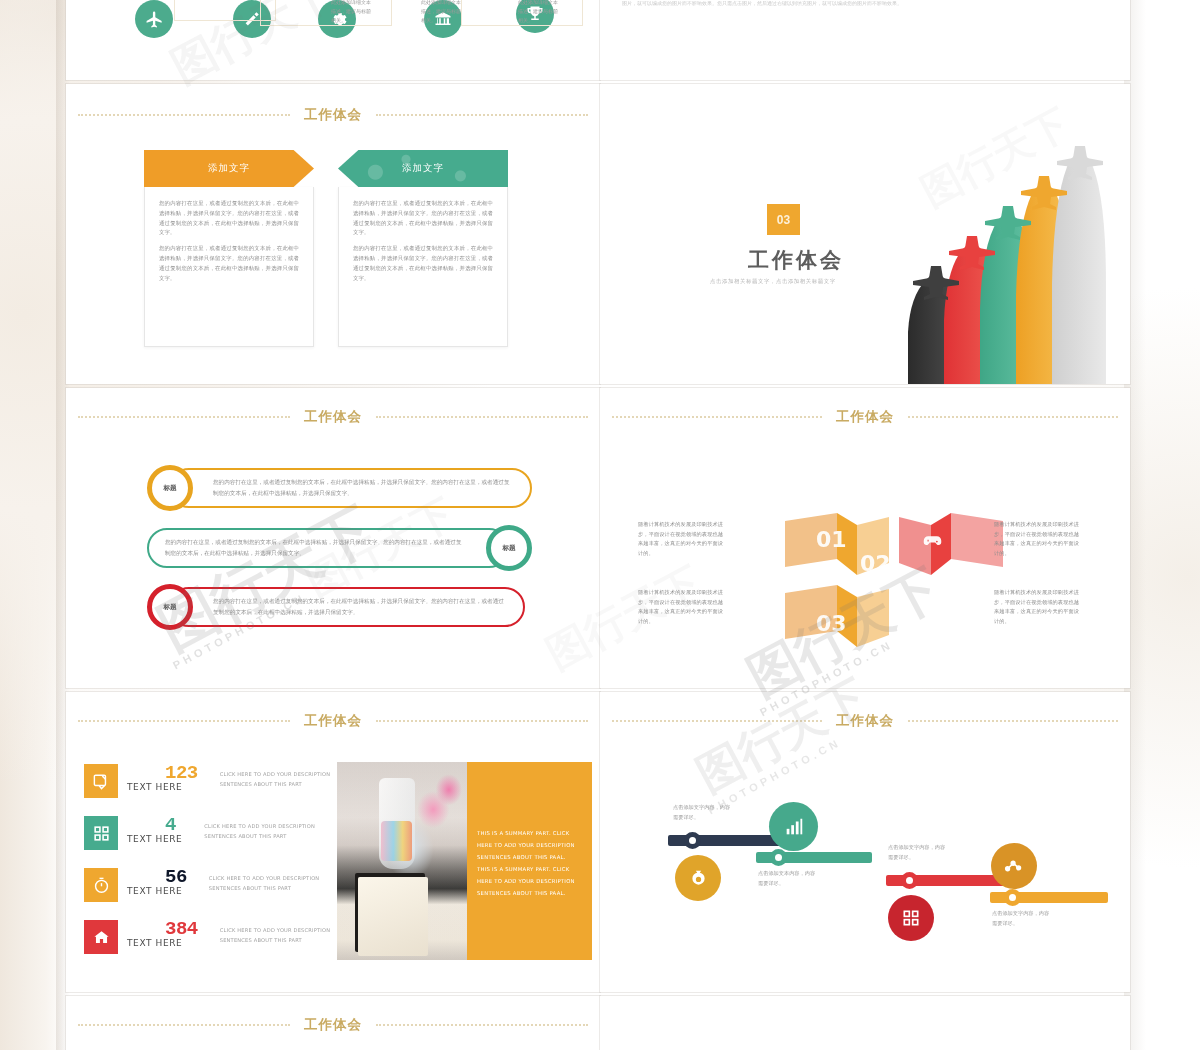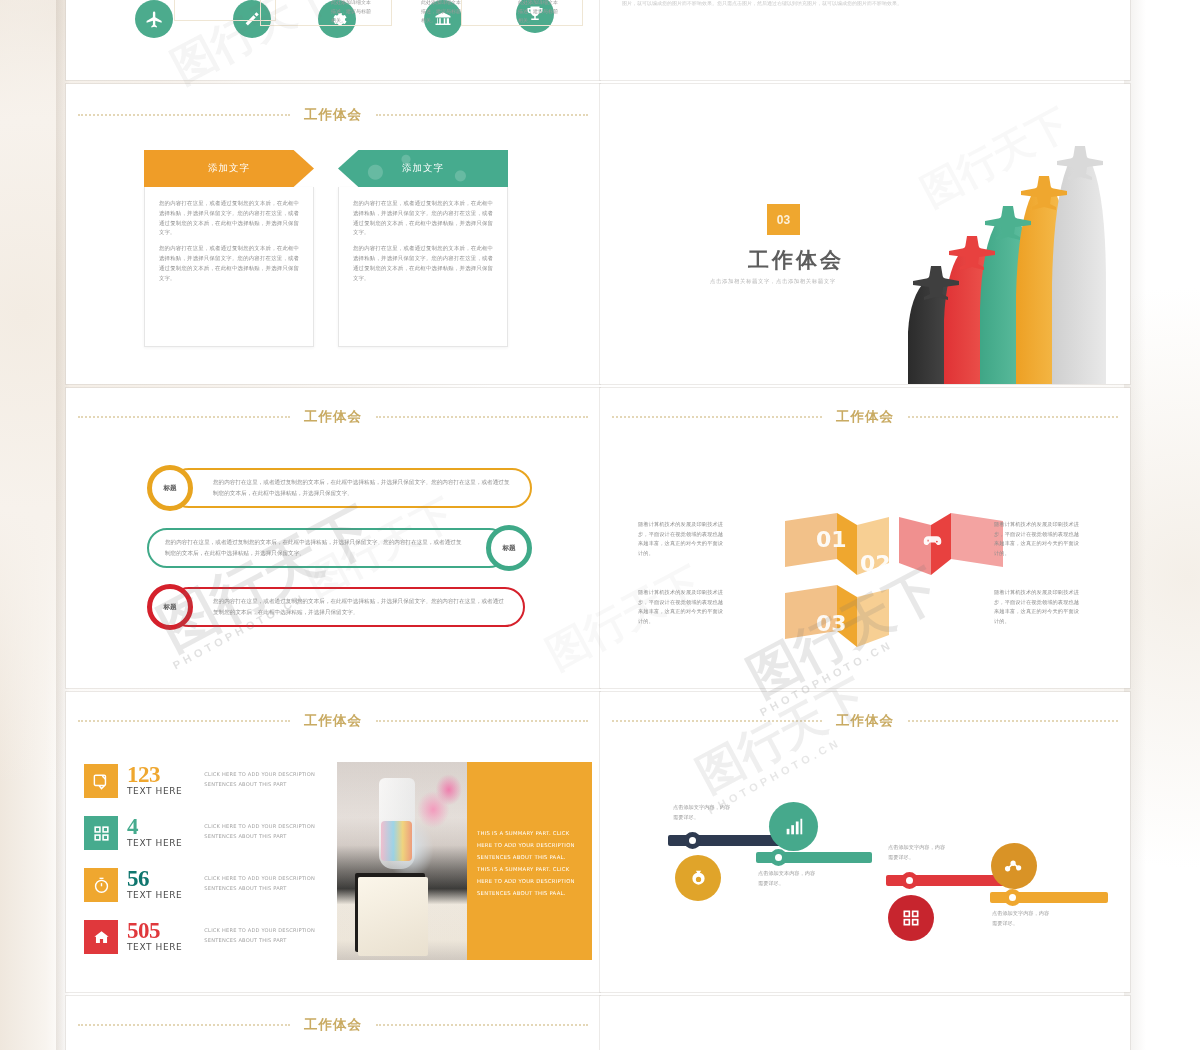--- a/index.html
+++ b/index.html
@@ -76,22 +76,22 @@
   
   .boxwrap{position:absolute;width:104px;height:58px;padding-left:45px;}
   .bx-num{position:absolute;color:#fff;font-size:22px;font-weight:700;
      font-family:"DejaVu Sans","Liberation Sans",sans-serif;opacity:.92;}
   .bx-desc{position:absolute;width:85px;font-size:5.2px;line-height:1.85;color:#8c8c8c;
      font-family:"DejaVu Sans","Liberation Sans",sans-serif;text-align:justify;}
 
   
   .stat{position:absolute;display:flex;align-items:flex-start;}
   .stat .sq{width:34px;height:34px;display:flex;align-items:center;justify-content:center;}
-  .stat .val{font-size:23px;font-weight:700;line-height:.95;letter-spacing:-.5px;
-     font-family:Liberation Serif, serif;}
+  .stat .val{font-size:19px;font-weight:700;line-height:.95;letter-spacing:-.5px;
+     font-family:Liberation Mono, monospace;margin-left:38px;}
   .stat .lab{font-size:9px;font-weight:400;color:#4a4a4a;letter-spacing:.6px;
      font-family:"DejaVu Sans","Liberation Sans",sans-serif;}
   .stat .desc{font-size:5.1px;line-height:1.9;color:#a3a3a3;letter-spacing:.2px;
      font-family:"DejaVu Sans","Liberation Sans",sans-serif;}
   .photo{position:absolute;overflow:hidden;}
   .photo .img{position:absolute;inset:0;
     background:
       radial-gradient(ellipse 26px 30px at 74% 24%,#f39bbd 0%,rgba(243,155,189,0) 62%),
       radial-gradient(ellipse 22px 26px at 86% 14%,#ef7fae 0%,rgba(239,127,174,0) 60%),
       radial-gradient(ellipse 34px 44px at 56% 44%,#d9e3ea 0%,rgba(217,227,234,.1) 70%),
@@ -383,34 +383,34 @@
 
   <div class="stat" style="left:18px;top:176px;">
     <div class="sq" style="background:#efa72f;">
       <svg width="19" height="19" viewBox="0 0 24 24" fill="none" stroke="#fff" stroke-width="1.8">
             <circle cx="12" cy="13" r="7.5"></circle>
             <path d="M12 13V9"></path>
             <path d="M9.5 3h5"></path>
           </svg>
     </div>
     <div style="margin-left:9px;">
-      <div class="val" style="color:#0f766e;">56</div>
+      <div class="val" style="color:#0f172a;">56</div>
       <div class="lab">TEXT HERE</div>
     </div>
     <div class="desc" style="width:122px;margin-left:22px;margin-top:6px;">CLICK HERE TO ADD YOUR DESCRIPTION SENTENCES ABOUT THIS PART</div>
   </div>
 
   <div class="stat" style="left:18px;top:228px;">
     <div class="sq" style="background:#e0383c;">
       <svg width="19" height="19" viewBox="0 0 24 24" fill="#fff">
             <path d="M12 4 3 11h2v8h5v-5h4v5h5v-8h2z"></path>
           </svg>
     </div>
     <div style="margin-left:9px;">
-      <div class="val" style="color:#e0383c;">505</div>
+      <div class="val" style="color:#e0383c;">384</div>
       <div class="lab">TEXT HERE</div>
     </div>
     <div class="desc" style="width:122px;margin-left:22px;margin-top:6px;">CLICK HERE TO ADD YOUR DESCRIPTION SENTENCES ABOUT THIS PART</div>
   </div>
 
   <div class="photo" style="left:271px;top:70px;width:130px;height:198px;">
     <div class="img"></div>
     <div class="pad"></div>
     <div class="jar"></div>
     <div class="candy"></div>

